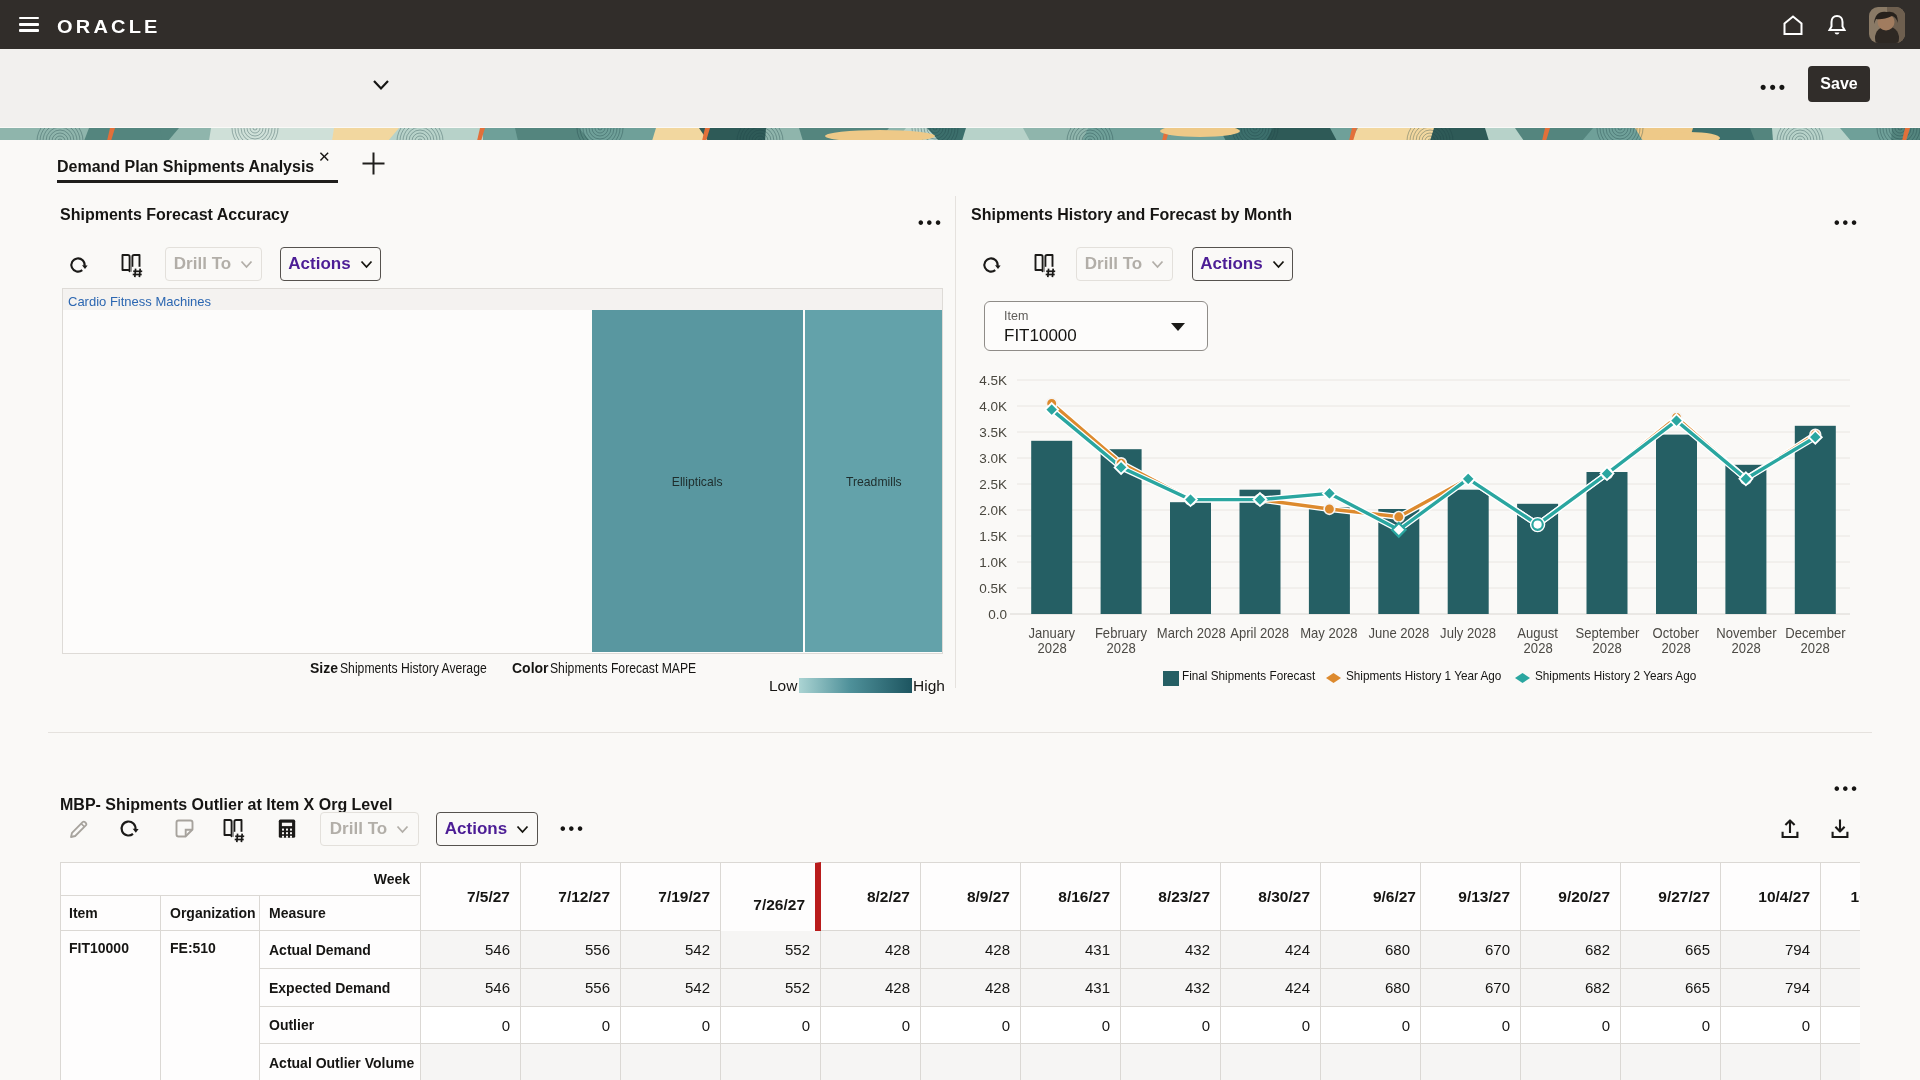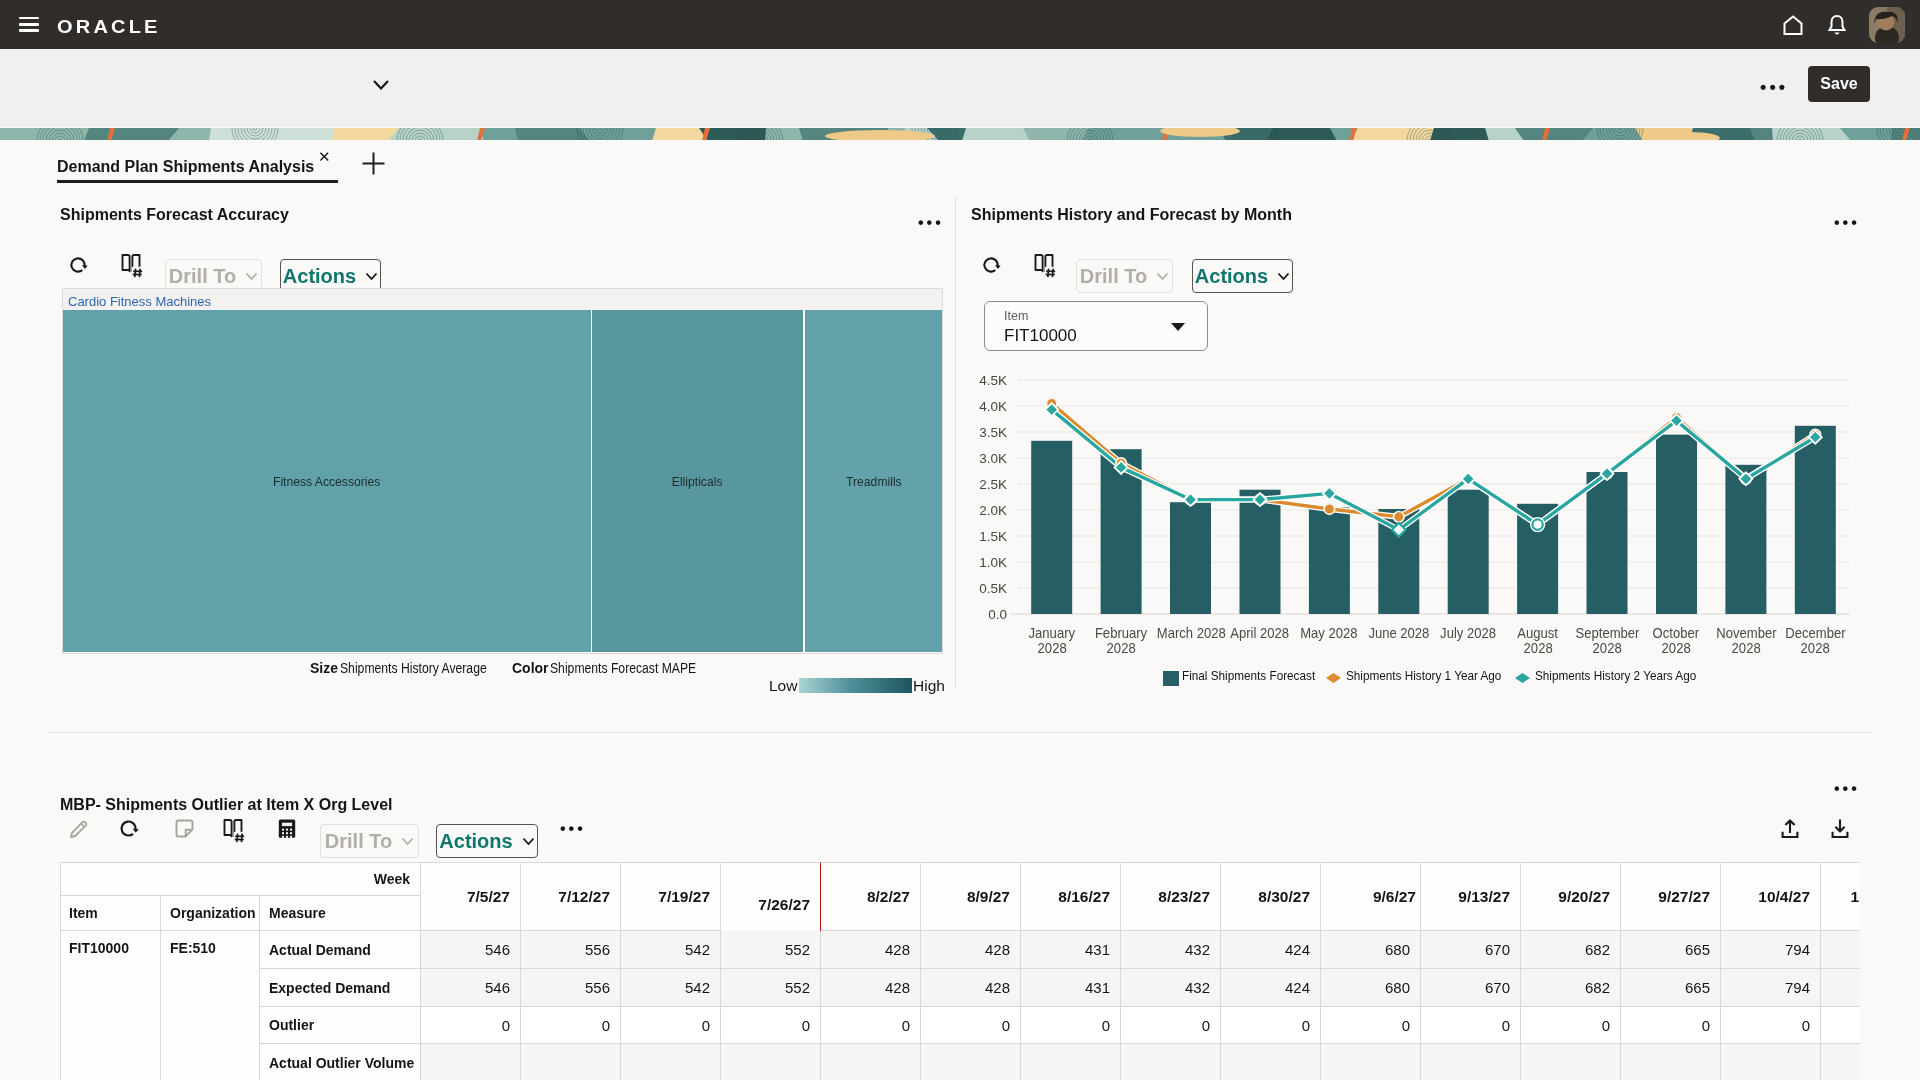--- a/index.html
+++ b/index.html
@@ -26,23 +26,23 @@
 
 
 #tab { position:absolute; left:57px; top:158px; font-size:16px; font-weight:bold; color:#161513; }
 #tabx { position:absolute; left:318px; top:148px; font-size:15px; color:#161513; }
 #tabline { position:absolute; left:57px; top:180px; width:281px; height:3px; background:#1f1e1c; }
 
 
 
 .sec-title { font-size:16px; font-weight:bold; color:#161513; }
 .dots { letter-spacing:3px; font-size:16px; font-weight:bold; color:#161513; }
-.btn { position:absolute; height:34px; border-radius:4px; font-size:20px; font-weight:bold; display:flex; align-items:center; justify-content:center; gap:9px;margin-top:12px; }
+.btn { position:absolute; height:34px; border-radius:4px; font-size:17px; font-weight:bold; display:flex; align-items:center; justify-content:center; gap:9px; }
 .btn.disabled { border:1px solid #e3e0db; color:#b2aea8; }
-.btn.dark { border:1px solid #56524e; color:#0f766e;align-items:center; }
+.btn.dark { border:1px solid #56524e; color:#4c1d95;align-items:center; }
 
 
 #tm-box { position:absolute; left:62px; top:288px; width:881px; height:366px; background:#fdfcfb; border:1px solid #dedbd7; }
 #tm-head { position:absolute; left:63px; top:289px; width:879px; height:21px; background:#f4f2f0; }
 #tm-link { position:absolute; left:68px; top:294px; font-size:13px; color:#2b66b1; }
 .tile { position:absolute; top:310px; height:342px; display:flex; align-items:center; justify-content:center; font-size:13.5px; color:#1e2d2c; }
 .tile span { display:inline-block; transform:scaleX(0.9); }
 .sx { display:inline-block; transform:scaleX(0.87); transform-origin:0 0; white-space:nowrap; }
 #tm-grad { position:absolute; left:799px; top:678px; width:113px; height:15px; background:linear-gradient(90deg,#abd4d3,#4f919a 45%,#1d5560); }
 #tm-low { position:absolute; left:769px; top:677px; font-size:15.5px; }
@@ -270,23 +270,20 @@
   </div>
   <div class="btn dark" style="left:280px; top:247px; width:101px;">Actions
     <svg width="13" height="9" viewBox="0 0 13 9" fill="none" stroke="#16150f" stroke-width="1.8">
         <path d="M1.5 1.5 L6.5 7 L11.5 1.5"></path>
       </svg>
   </div>
 
   <div id="tm-box"></div>
   <div id="tm-head"></div>
   <div id="tm-link">Cardio Fitness Machines</div>
-  <div class="tile" style="left:63px; width:527.5px; background:#61a1aa;">
-      <span>Fitness Accessories</span>
-    </div>
   <div class="tile" style="left:592px; width:211px; background:#5997a0;">
       <span>Ellipticals</span>
     </div>
   <div class="tile" style="left:805px; width:137px; background:#63a2aa;">
       <span>Treadmills</span>
     </div>
   <div class="abs" style="left:310px; top:660px; font-size:14px; font-weight:bold;">Size</div>
   <div class="abs sx" style="left:340px; top:660px; font-size:14px;">Shipments History Average</div>
   <div class="abs" style="left:512px; top:660px; font-size:14px; font-weight:bold;">Color</div>
   <div class="abs sx" style="left:550px; top:660px; font-size:14px;">Shipments Forecast MAPE</div>
@@ -425,21 +422,21 @@
   <div id="tbl-frag">
       <div class="abs" style="left:0; top:0; width:1860px; height:1080px; overflow:hidden; pointer-events:none;">
 <div style="position:absolute; left:60px; top:862px; width:1800px; height:218px; background:#fefdfd;"></div>
 <div style="position:absolute; left:60px; top:862px; width:361px; height:34px;border-right:1px solid #dbd8d4;border-bottom:1px solid #dbd8d4;border-top:1px solid #dbd8d4;font-size:14px; white-space:nowrap;font-weight:bold;display:flex; align-items:center; justify-content:flex-end; padding-left:9px; padding-right:10px;">Week</div>
 <div style="position:absolute; left:60px; top:896px; width:101px; height:35px;border-right:1px solid #dbd8d4;border-bottom:1px solid #dbd8d4;font-size:14px; white-space:nowrap;font-weight:bold;display:flex; align-items:center; justify-content:flex-start; padding-left:9px; padding-right:10px;">Item</div>
 <div style="position:absolute; left:161px; top:896px; width:99px; height:35px;border-right:1px solid #dbd8d4;border-bottom:1px solid #dbd8d4;font-size:14px; white-space:nowrap;font-weight:bold;display:flex; align-items:center; justify-content:flex-start; padding-left:9px; padding-right:23px;">Organization</div>
 <div style="position:absolute; left:260px; top:896px; width:161px; height:35px;border-right:1px solid #dbd8d4;border-bottom:1px solid #dbd8d4;font-size:14px; white-space:nowrap;font-weight:bold;display:flex; align-items:center; justify-content:flex-start; padding-left:9px; padding-right:10px;">Measure</div>
 <div style="position:absolute; left:421px; top:862px; width:100px; height:69px;border-right:1px solid #dbd8d4;border-bottom:1px solid #dbd8d4;border-top:1px solid #dbd8d4;font-size:15.5px; white-space:nowrap;font-weight:bold;display:flex; align-items:center; justify-content:flex-end; padding-left:9px; padding-right:10px;">7/5/27</div>
 <div style="position:absolute; left:521px; top:862px; width:100px; height:69px;border-right:1px solid #dbd8d4;border-bottom:1px solid #dbd8d4;border-top:1px solid #dbd8d4;font-size:15.5px; white-space:nowrap;font-weight:bold;display:flex; align-items:center; justify-content:flex-end; padding-left:9px; padding-right:10px;">7/12/27</div>
 <div style="position:absolute; left:621px; top:862px; width:100px; height:69px;border-right:1px solid #dbd8d4;border-bottom:1px solid #dbd8d4;border-top:1px solid #dbd8d4;font-size:15.5px; white-space:nowrap;font-weight:bold;display:flex; align-items:center; justify-content:flex-end; padding-left:9px; padding-right:10px;">7/19/27</div>
-<div style="position:absolute; left:721px; top:862px; width:100px; height:86px;border-right:1px solid #b91c1c;border-bottom:1px solid #dbd8d4;border-top:1px solid #dbd8d4;font-size:15.5px; white-space:nowrap;font-weight:bold;display:flex; align-items:center; justify-content:flex-end; padding-left:9px; padding-right:10px;">7/26/27</div>
+<div style="position:absolute; left:721px; top:862px; width:100px; height:86px;border-right:6px solid #b91c1c;border-bottom:1px solid #dbd8d4;border-top:1px solid #dbd8d4;font-size:15.5px; white-space:nowrap;font-weight:bold;display:flex; align-items:center; justify-content:flex-end; padding-left:9px; padding-right:10px;">7/26/27</div>
 <div style="position:absolute; left:821px; top:862px; width:100px; height:69px;border-right:1px solid #dbd8d4;border-bottom:1px solid #dbd8d4;border-top:1px solid #dbd8d4;font-size:15.5px; white-space:nowrap;font-weight:bold;display:flex; align-items:center; justify-content:flex-end; padding-left:9px; padding-right:10px;">8/2/27</div>
 <div style="position:absolute; left:921px; top:862px; width:100px; height:69px;border-right:1px solid #dbd8d4;border-bottom:1px solid #dbd8d4;border-top:1px solid #dbd8d4;font-size:15.5px; white-space:nowrap;font-weight:bold;display:flex; align-items:center; justify-content:flex-end; padding-left:9px; padding-right:10px;">8/9/27</div>
 <div style="position:absolute; left:1021px; top:862px; width:100px; height:69px;border-right:1px solid #dbd8d4;border-bottom:1px solid #dbd8d4;border-top:1px solid #dbd8d4;font-size:15.5px; white-space:nowrap;font-weight:bold;display:flex; align-items:center; justify-content:flex-end; padding-left:9px; padding-right:10px;">8/16/27</div>
 <div style="position:absolute; left:1121px; top:862px; width:100px; height:69px;border-right:1px solid #dbd8d4;border-bottom:1px solid #dbd8d4;border-top:1px solid #dbd8d4;font-size:15.5px; white-space:nowrap;font-weight:bold;display:flex; align-items:center; justify-content:flex-end; padding-left:9px; padding-right:10px;">8/23/27</div>
 <div style="position:absolute; left:1221px; top:862px; width:100px; height:69px;border-right:1px solid #dbd8d4;border-bottom:1px solid #dbd8d4;border-top:1px solid #dbd8d4;font-size:15.5px; white-space:nowrap;font-weight:bold;display:flex; align-items:center; justify-content:flex-end; padding-left:9px; padding-right:10px;">8/30/27</div>
 <div style="position:absolute; left:1321px; top:862px; width:100px; height:69px;border-right:1px solid #dbd8d4;border-bottom:1px solid #dbd8d4;border-top:1px solid #dbd8d4;font-size:15.5px; white-space:nowrap;font-weight:bold;display:flex; align-items:center; justify-content:flex-end; padding-left:9px; padding-right:4px;">9/6/27</div>
 <div style="position:absolute; left:1421px; top:862px; width:100px; height:69px;border-right:1px solid #dbd8d4;border-bottom:1px solid #dbd8d4;border-top:1px solid #dbd8d4;font-size:15.5px; white-space:nowrap;font-weight:bold;display:flex; align-items:center; justify-content:flex-end; padding-left:9px; padding-right:10px;">9/13/27</div>
 <div style="position:absolute; left:1521px; top:862px; width:100px; height:69px;border-right:1px solid #dbd8d4;border-bottom:1px solid #dbd8d4;border-top:1px solid #dbd8d4;font-size:15.5px; white-space:nowrap;font-weight:bold;display:flex; align-items:center; justify-content:flex-end; padding-left:9px; padding-right:10px;">9/20/27</div>
 <div style="position:absolute; left:1621px; top:862px; width:100px; height:69px;border-right:1px solid #dbd8d4;border-bottom:1px solid #dbd8d4;border-top:1px solid #dbd8d4;font-size:15.5px; white-space:nowrap;font-weight:bold;display:flex; align-items:center; justify-content:flex-end; padding-left:9px; padding-right:10px;">9/27/27</div>
 <div style="position:absolute; left:1721px; top:862px; width:100px; height:69px;border-right:1px solid #dbd8d4;border-bottom:1px solid #dbd8d4;border-top:1px solid #dbd8d4;font-size:15.5px; white-space:nowrap;font-weight:bold;display:flex; align-items:center; justify-content:flex-end; padding-left:9px; padding-right:10px;">10/4/27</div>

